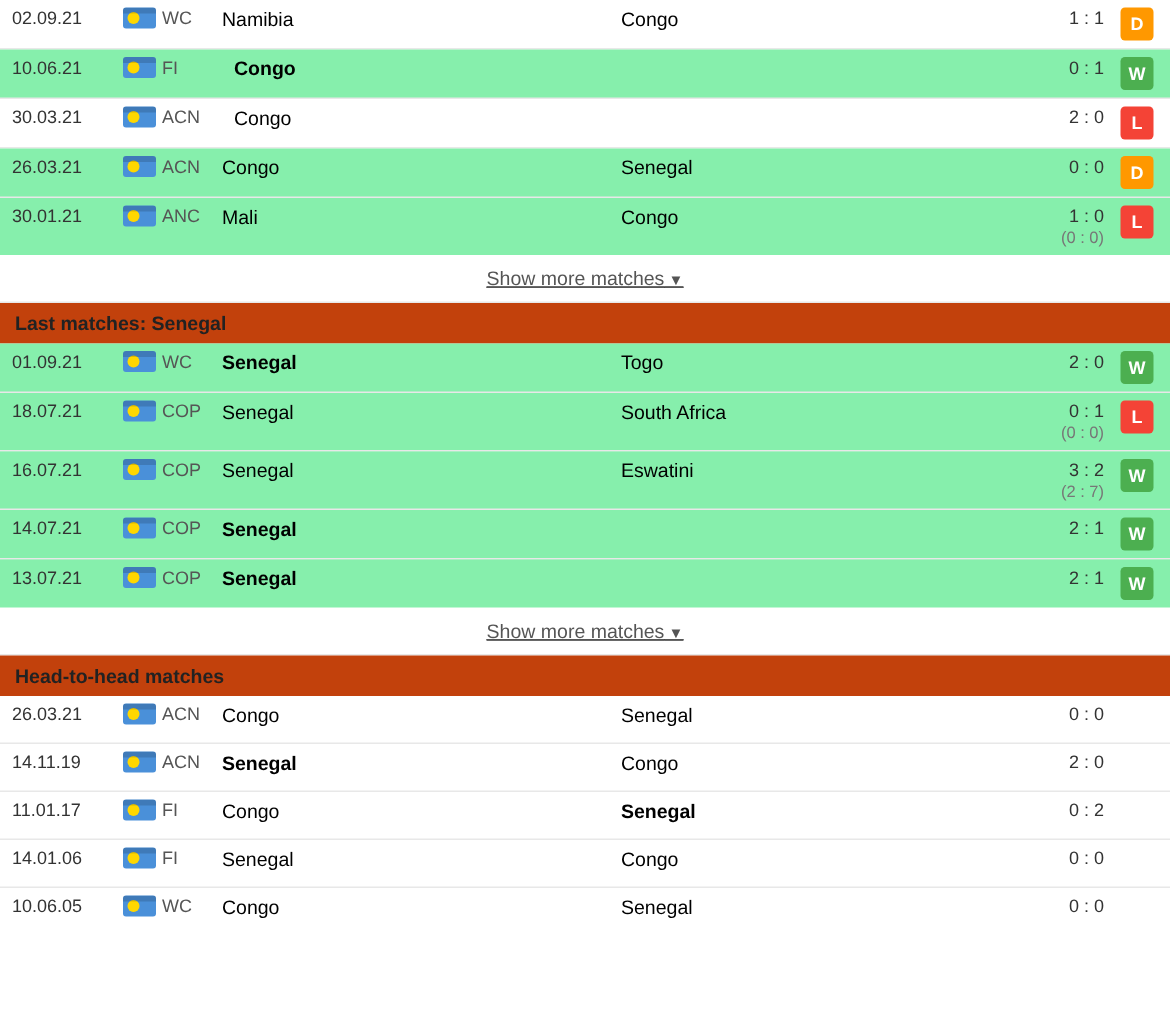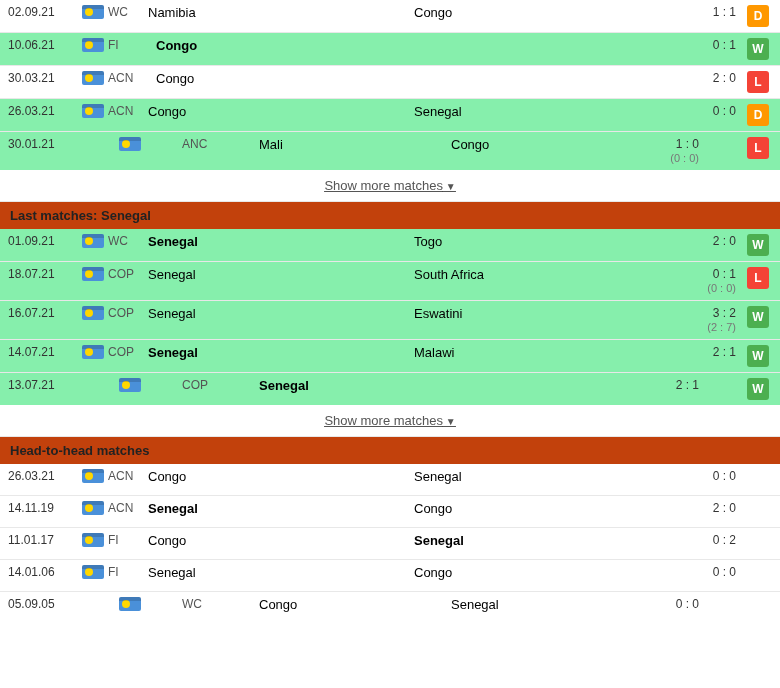--- a/index.html
+++ b/index.html
@@ -8,21 +8,21 @@
     .match-row {
       display: flex;
       align-items: flex-start;
       padding: 5px 8px;
       border-bottom: 1px solid #e8e8e8;
       min-height: 32px;
     }
     .match-row.highlighted {
       background: #86efac;
     }
-    .match-row:last-child { border-bottom: none; gap: 37px; }
+    .match-row:last-child { border-bottom: none; }
 
     .col-date { width: 70px; color: #333; font-size: 12px; }
     .col-flag { width: 30px; display: flex; align-items: center; justify-content: center; }
     .col-comp { width: 40px; color: #555; font-size: 12px; }
     .col-team1 { flex: 1; padding-right: 8px; }
     .col-team2 { flex: 1; padding-left: 8px; }
     .col-score { width: 80px; text-align: right; padding-right: 8px; font-size: 12px; color: #333; white-space: nowrap; }
     .col-result { width: 28px; display: flex; align-items: center; justify-content: center; }
 
     .bold { font-weight: bold; }
@@ -210,21 +210,20 @@
             <div class="result-badge result-w">W</div>
           </div>
         </div>
         <div class="match-row highlighted">
           <div class="col-date">14.07.21</div>
           <div class="col-flag">
             <span class="flag-icon"></span>
           </div>
           <div class="col-comp">COP</div>
           <div class="col-team1 bold">Senegal</div>
-          <div class="col-team2">Malawi</div>
           <div class="col-score">2 : 1</div>
           <div class="col-result">
             <div class="result-badge result-w">W</div>
           </div>
         </div>
         <div class="match-row highlighted">
           <div class="col-date">13.07.21</div>
           <div class="col-flag">
             <span class="flag-icon"></span>
           </div>
@@ -282,21 +281,21 @@
           <div class="col-flag">
             <span class="flag-icon"></span>
           </div>
           <div class="col-comp">FI</div>
           <div class="col-team1">Senegal</div>
           <div class="col-team2">Congo</div>
           <div class="col-score">0 : 0</div>
           <div class="col-result"></div>
         </div>
         <div class="match-row">
-          <div class="col-date">05.09.05</div>
+          <div class="col-date">10.06.05</div>
           <div class="col-flag">
             <span class="flag-icon"></span>
           </div>
           <div class="col-comp">WC</div>
           <div class="col-team1">Congo</div>
           <div class="col-team2">Senegal</div>
           <div class="col-score">0 : 0</div>
           <div class="col-result"></div>
         </div>
       </div>

